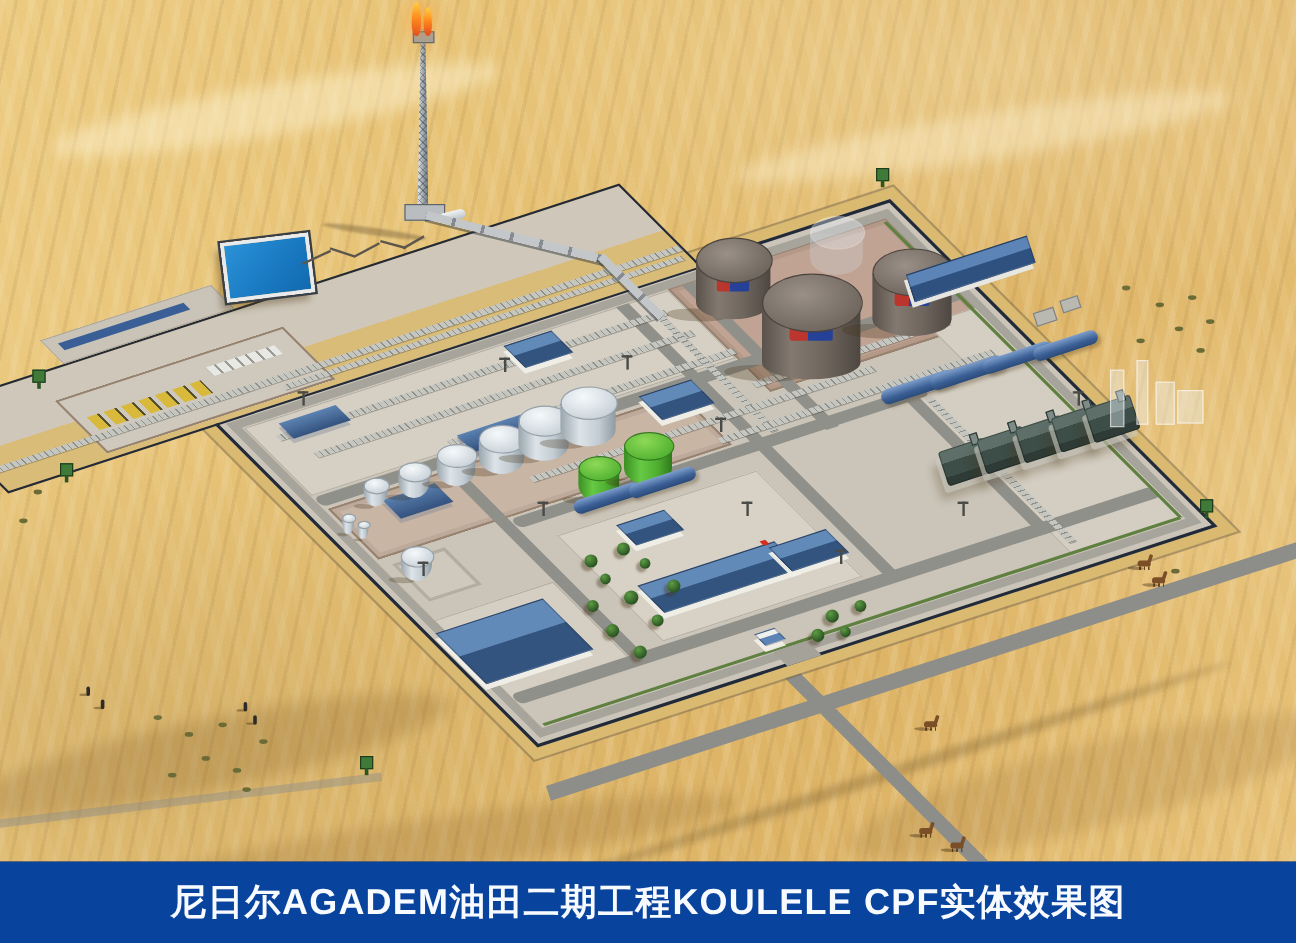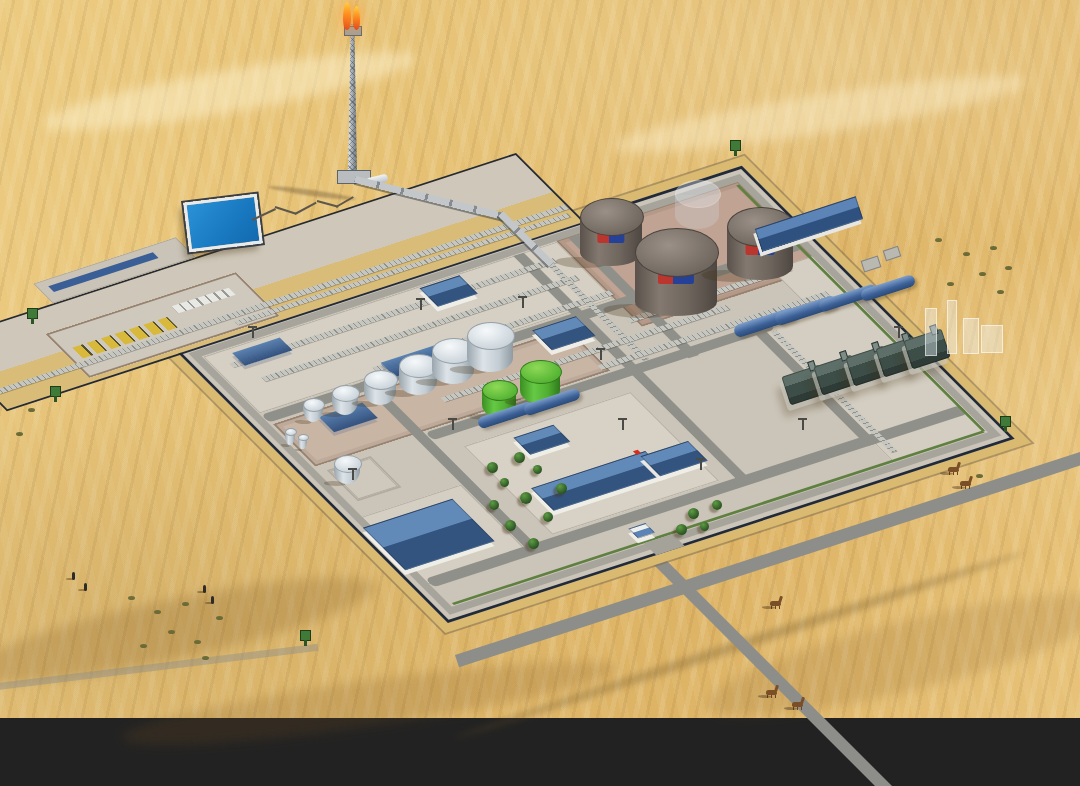--- a/index.html
+++ b/index.html
@@ -339,13 +339,16 @@
   <div class="person" style="left:72px;top:572px;"></div>
   <div class="person" style="left:84px;top:583px;"></div>
   <div class="person" style="left:203px;top:585px;"></div>
   <div class="person" style="left:211px;top:596px;"></div>
 
   <div class="shrubs" style="left:935px;top:238px;box-shadow:0 0,28px 14px,55px 8px,44px 34px,12px 44px,70px 28px,62px 52px;"></div>
   <div class="shrubs" style="left:856px;top:430px;box-shadow:0 0,30px 10px,58px 22px,84px 8px,100px 30px,52px 44px,120px 44px,18px 26px,132px 20px;"></div>
   <div class="shrubs" style="left:128px;top:596px;box-shadow:0 0,26px 14px,54px 6px,40px 34px,12px 48px,66px 44px,88px 20px,74px 60px;"></div>
   <div class="shrubs" style="left:6px;top:336px;box-shadow:0 0,14px 24px,4px 52px,22px 72px,10px 96px;"></div>
 
+  <div class="banner">
+    <div class="banner-text">尼日尔AGADEM油田二期工程KOULELE CPF实体效果图</div>
+  </div>
 </div>
 
 </body></html>

